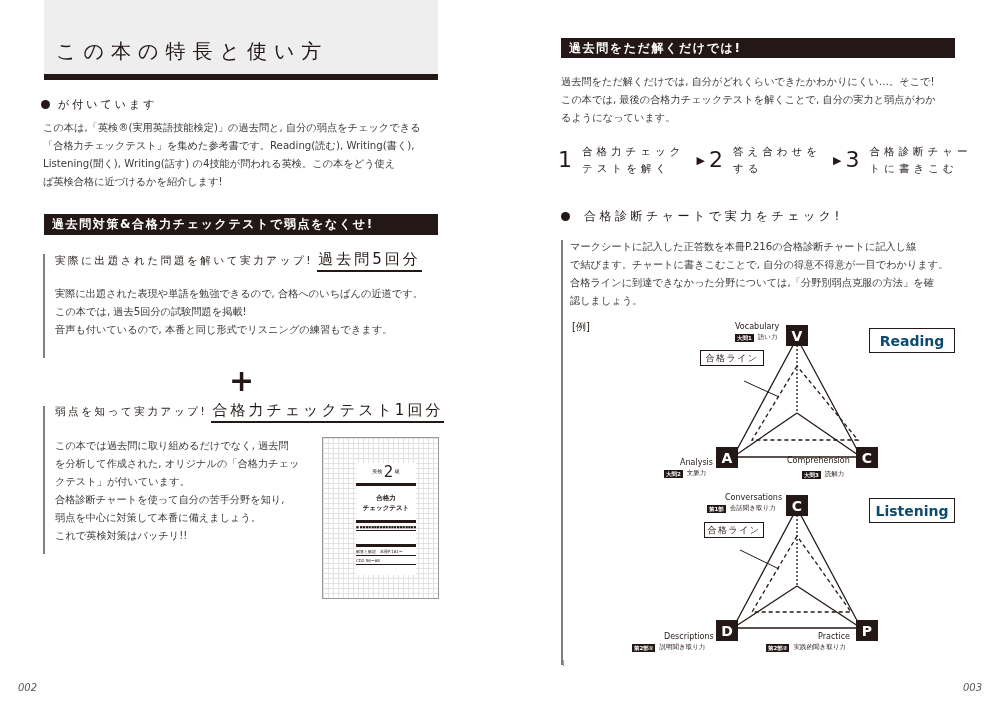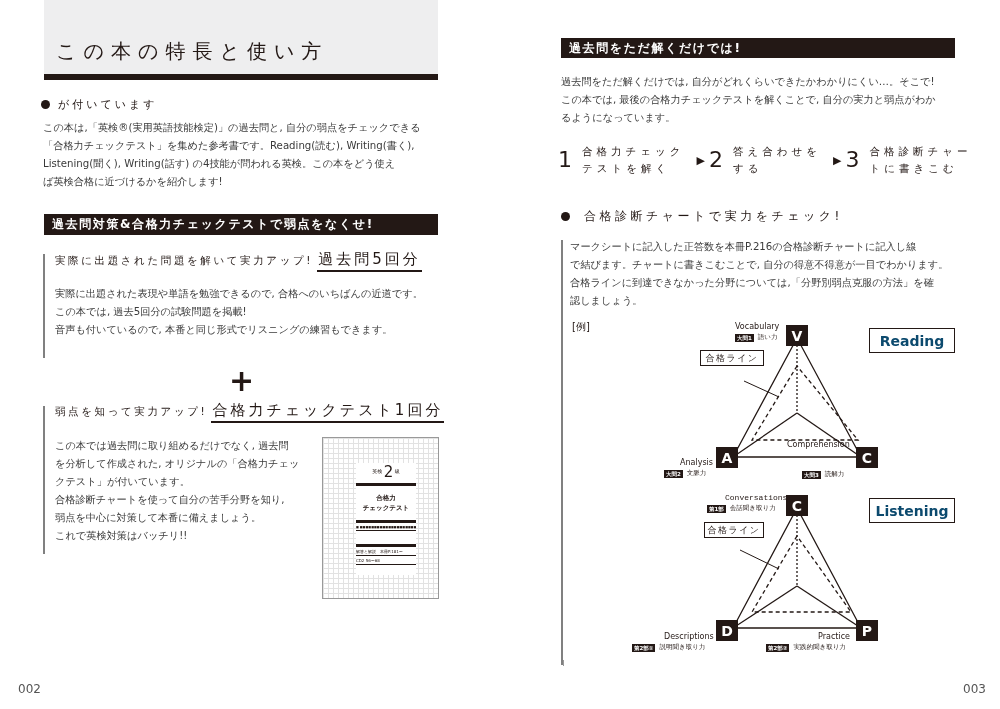--- a/index.html
+++ b/index.html
@@ -34,21 +34,21 @@
     background-size: 5px 5px; }
   .cover-inner { position: absolute; left: 33px; top: 25px; width: 60px; height: 112px; background: #fff; }
   .cover-grade { position: absolute; left: 0; top: 0; width: 60px; text-align: center; font-size: 5px; white-space: nowrap; }
   .cover-grade .num { font-size: 15px; font-weight: normal; vertical-align: middle; }
   .cover-thick { position: absolute; left: 0; width: 60px; height: 3px; background: #231815; }
   .cover-title { position: absolute; left: 0; top: 30px; width: 60px; text-align: center; font-size: 6.5px; line-height: 10px; font-weight: bold; }
   .cover-thin { position: absolute; left: 0; width: 60px; height: 1px; background: #231815; }
   .cover-small { position: absolute; left: 0; width: 60px; font-size: 3px; white-space: nowrap; overflow: hidden; }
   .cover-band { position: absolute; left: 0; width: 60px; height: 3px; background: #231815; }
 
-  .page-num { font-size: 12px; color: #555; }
+  .page-num { font-size: 10px; color: #555; font-style: italic; }
 
   .gutter-tick { left: 563px; top: 660px; width: 1px; height: 6px; background: #999; }
 
   
   .steps { display: flex; align-items: center; white-space: nowrap; }
   .step-num { font-size: 22px; font-weight: normal; color: #231815; line-height: 22px; }
   .step-text { font-size: 10.5px; letter-spacing: 4px; line-height: 17px; color: #231815; margin-left: 10px; }
   .step-arrow { font-size: 11px; margin: 0 4px 0 12px; color: #231815; }
 
   .example-label { font-size: 10px; color: #231815; }
@@ -214,31 +214,31 @@
 </div>
 
 <div class="abs vertex-box" style="left:716px; top:447px;">A</div>
 <div class="abs axis-en" style="left:680px; top:458px;">Analysis</div>
 <div class="abs axis-jp" style="left:664px; top:469px;">
   <span class="tag">大問2</span>
   <span>文脈力</span>
 </div>
 
 <div class="abs vertex-box" style="left:856px; top:447px;">C</div>
-<div class="abs axis-en" style="left:787px; top:440px;">Comprehension</div>
+<div class="abs axis-en" style="left:787px; top:456px;">Comprehension</div>
 <div class="abs axis-jp" style="left:802px; top:470px;">
   <span class="tag">大問3</span>
   <span>読解力</span>
 </div>
 
 <div class="abs mode-box" style="left:869px; top:498px; width:86px; height:25px;">Listening</div>
 <div class="abs pass-box" style="left:704px; top:522px; width:60px; height:16px;">合格ライン</div>
 
 <div class="abs vertex-box" style="left:786px; top:495px;">C</div>
-<div class="abs axis-en" style="left:725px; top:493px;font-family:Liberation Mono, monospace;">Conversations</div>
+<div class="abs axis-en" style="left:725px; top:493px;">Conversations</div>
 <div class="abs axis-jp" style="left:707px; top:504px;">
   <span class="tag">第1部</span>
   <span>会話聞き取り力</span>
 </div>
 
 <div class="abs vertex-box" style="left:716px; top:620px;">D</div>
 <div class="abs axis-en" style="left:664px; top:632px;">Descriptions</div>
 <div class="abs axis-jp" style="left:632px; top:643px;">
   <span class="tag">第2部①</span>
   <span>説明聞き取り力</span>

